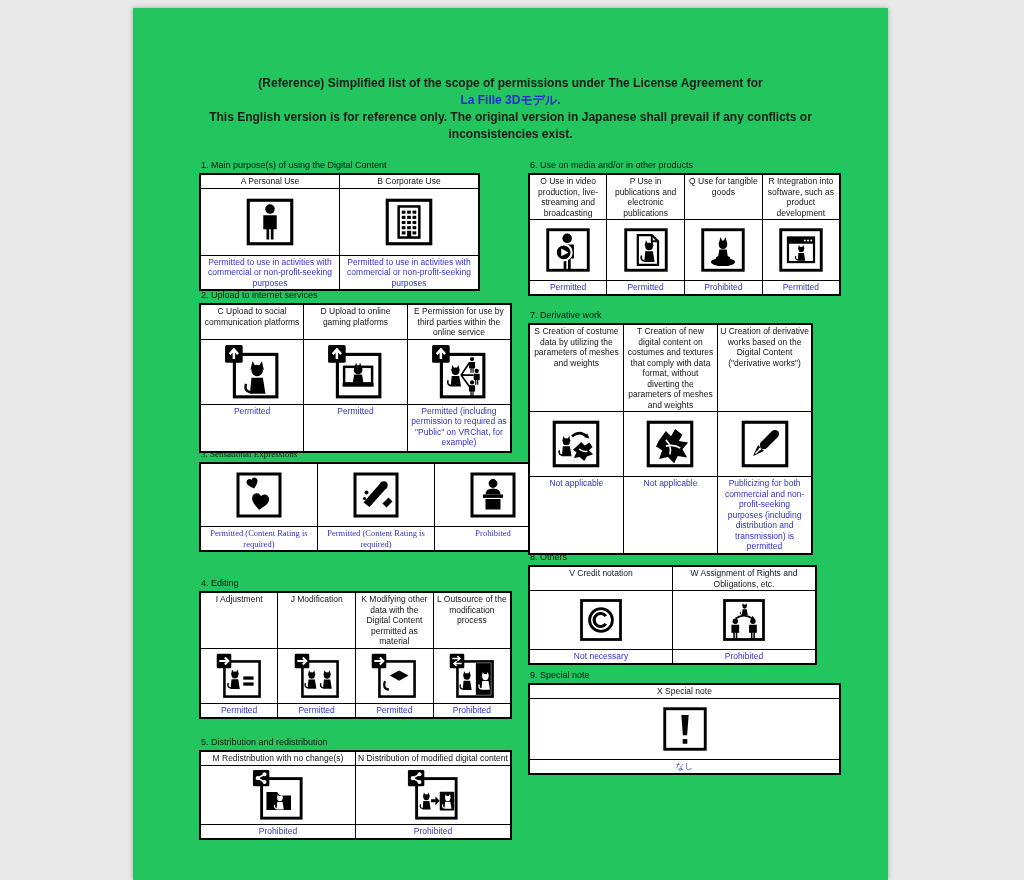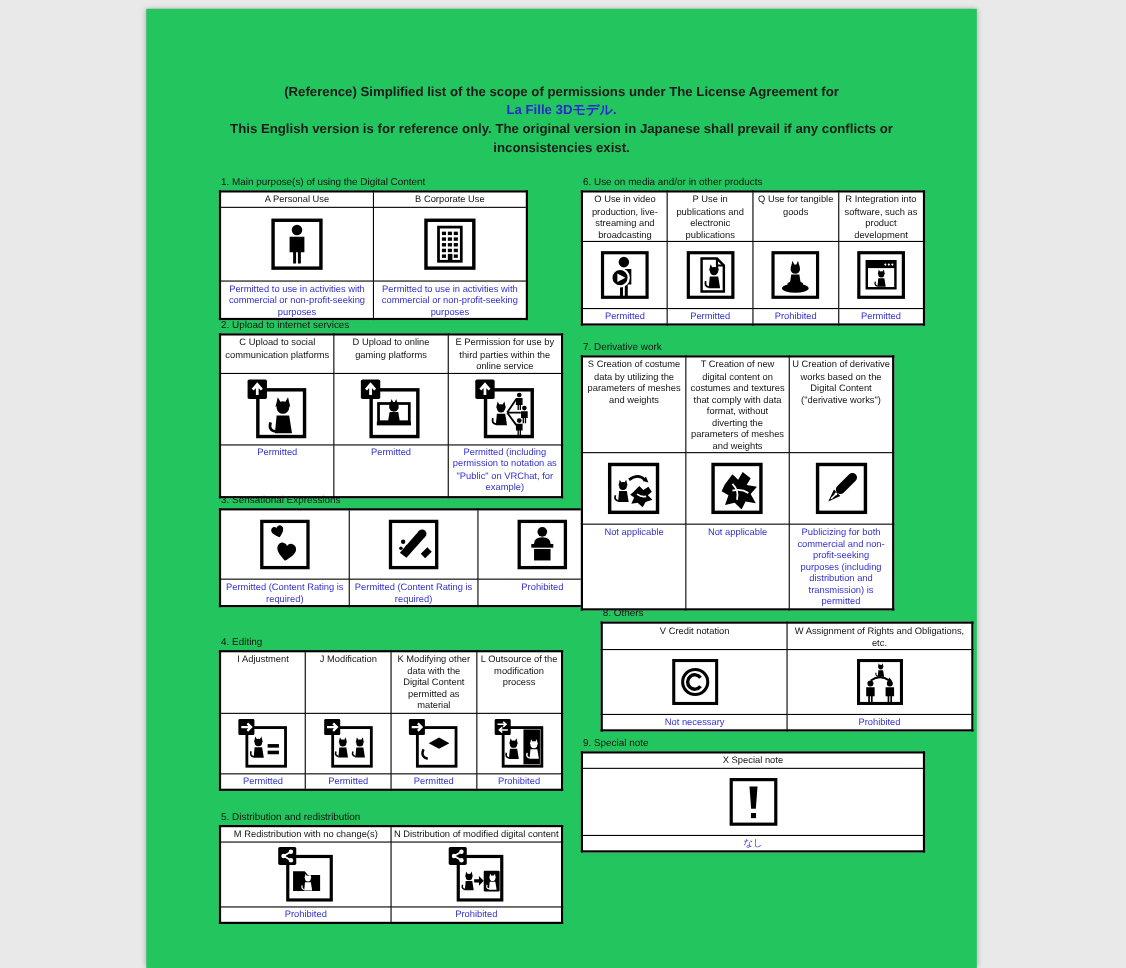--- a/index.html
+++ b/index.html
@@ -174,27 +174,27 @@
                 <use href="#sym-cat" transform="translate(18,21) scale(0.66)" style="color:#000"></use>
                 <path d="M30 31 L38 19 M30 31 L42 31 M30 31 L38 42" stroke="#000" stroke-width="1.6" fill="none"></path>
                 <use href="#sym-person" transform="translate(37,13.5) scale(0.45)" style="color:#000"></use>
                 <use href="#sym-person" transform="translate(41.5,25) scale(0.45)" style="color:#000"></use>
                 <use href="#sym-person" transform="translate(37,36) scale(0.45)" style="color:#000"></use>
               </svg></td>
       </tr>
       <tr>
         <td class="cell-perm">Permitted</td>
         <td class="cell-perm">Permitted</td>
-        <td class="cell-perm">Permitted (including permission to notation as "Public" on VRChat, for example)</td>
-      </tr>
-    </tbody>
-      </table>
-  </div>
-
-  <div class="section s3" style="left:66px;top:441px;width:354px;">
+        <td class="cell-perm">Permitted (including permission to required as "Public" on VRChat, for example)</td>
+      </tr>
+    </tbody>
+      </table>
+  </div>
+
+  <div class="section s3" style="left:66px;top:441px;width:354px;font-family:Liberation Serif, serif;">
     <div class="sec-label">3. Sensational Expressions</div>
     <table class="grid">
       <tbody>
       <tr>
         <td class="cell-icon"><svg class="icn" viewBox="0 0 56 56">
                 <use href="#sym-frame"></use>
                 <path d="M10 17.5 C4.5 13 1 9.6 1 5.8 C1 2.6 3.4 0.6 5.8 0.6 C7.6 0.6 9.2 1.6 10 3.2 C10.8 1.6 12.4 0.6 14.2 0.6 C16.6 0.6 19 2.6 19 5.8 C19 9.6 15.5 13 10 17.5 Z" fill="#000" transform="translate(14,13) scale(0.62) rotate(-18)"></path>
                 <path d="M10 17.5 C4.5 13 1 9.6 1 5.8 C1 2.6 3.4 0.6 5.8 0.6 C7.6 0.6 9.2 1.6 10 3.2 C10.8 1.6 12.4 0.6 14.2 0.6 C16.6 0.6 19 2.6 19 5.8 C19 9.6 15.5 13 10 17.5 Z" fill="#000" transform="translate(21,25) scale(0.95) rotate(8)"></path>
               </svg></td>
         <td class="cell-icon"><svg class="icn" viewBox="0 0 56 56">
@@ -402,21 +402,21 @@
       </tr>
       <tr>
         <td class="cell-perm">Not applicable</td>
         <td class="cell-perm">Not applicable</td>
         <td class="cell-perm">Publicizing for both commercial and non-profit-seeking purposes (including distribution and transmission) is permitted</td>
       </tr>
     </tbody>
       </table>
   </div>
 
-  <div class="section s8" style="left:395px;top:544px;width:339px;margin-left:18px;">
+  <div class="section s8" style="left:395px;top:544px;width:289px;">
     <div class="sec-label">8. Others</div>
     <table class="grid">
       <tbody>
           <tr>
         <th>V Credit notation</th>
         <th>W Assignment of Rights and Obligations, etc.</th>
       </tr>
       <tr>
         <td class="cell-icon"><svg class="icn" viewBox="0 0 56 56">
                 <use href="#sym-frame"></use>

